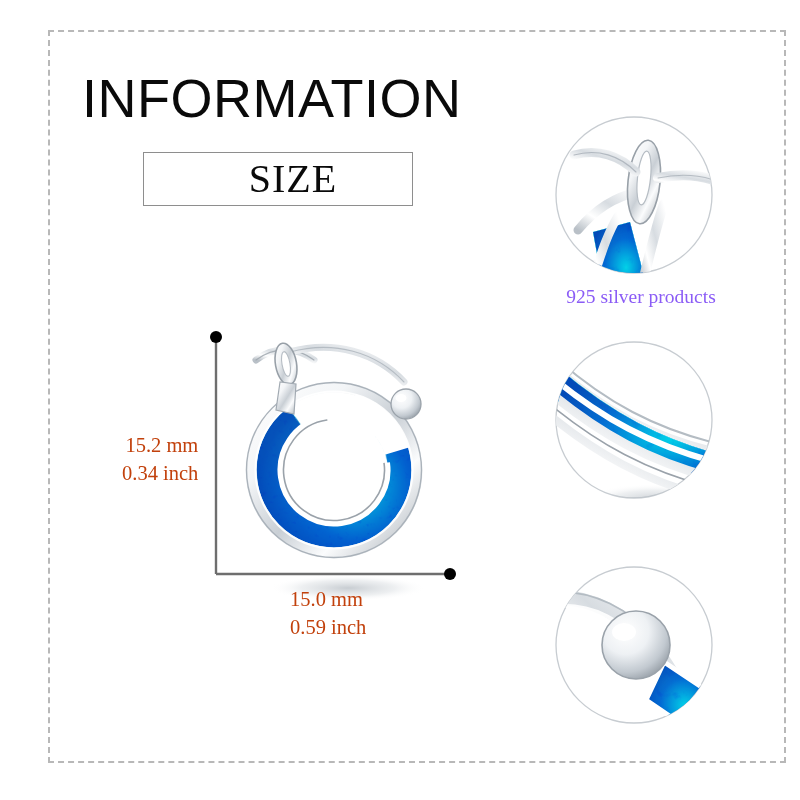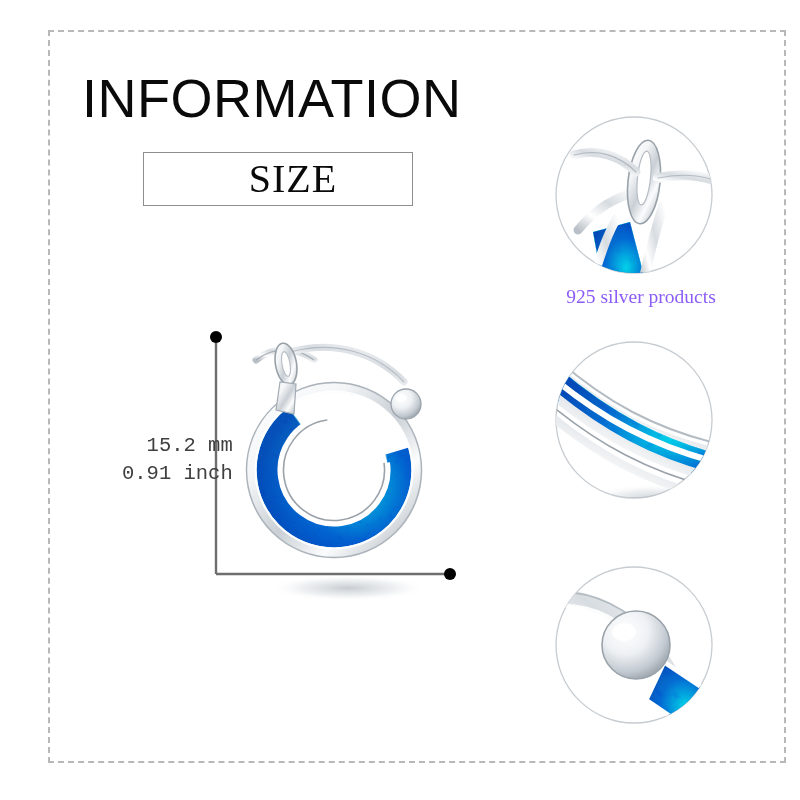--- a/index.html
+++ b/index.html
@@ -59,23 +59,23 @@
   }
   .size-box-label {
     font-family: "Liberation Serif", serif;
     font-size: 40px;
     color: #0a0a0a;
     letter-spacing: 1px;
     line-height: 1;
   }
   .dim-label {
     position: absolute;
-    font-family: Liberation Mono, monospace;
+    font-family: Liberation Serif, serif;
     font-size: 20.5px;
-    color: #404040;
+    color: #c2410c;
     line-height: 1.35;
     white-space: nowrap;
   }
   .dim-height {
     left: 104px;
     top: 432px;
     text-align: right;
   }
   .dim-width {
     left: 272px;
@@ -280,19 +280,23 @@
         <path d="M 692 688 C 700 706 702 720 700 732" fill="none" stroke="url(#silverBand2)" stroke-width="8"></path>
 
         <circle cx="618" cy="645" r="34" fill="url(#ballGrad)" stroke="#9aa2aa" stroke-width="1.6"></circle>
         <ellipse cx="606" cy="632" rx="12" ry="9" fill="#ffffff" opacity="0.95"></ellipse>
       </g>
     </g>
   </svg>
 
   <div class="dim-label dim-height">
     <div>15.2 mm</div>
-    <div>0.91 inch</div>
+    <div>0.34 inch</div>
   </div>
 
+  <div class="dim-label dim-width">
+    <div>15.0 mm</div>
+    <div>0.59 inch</div>
+  </div>
 
   <div class="detail-caption cap-1">925 silver products</div>
 
 </div>
 
 </body></html>

